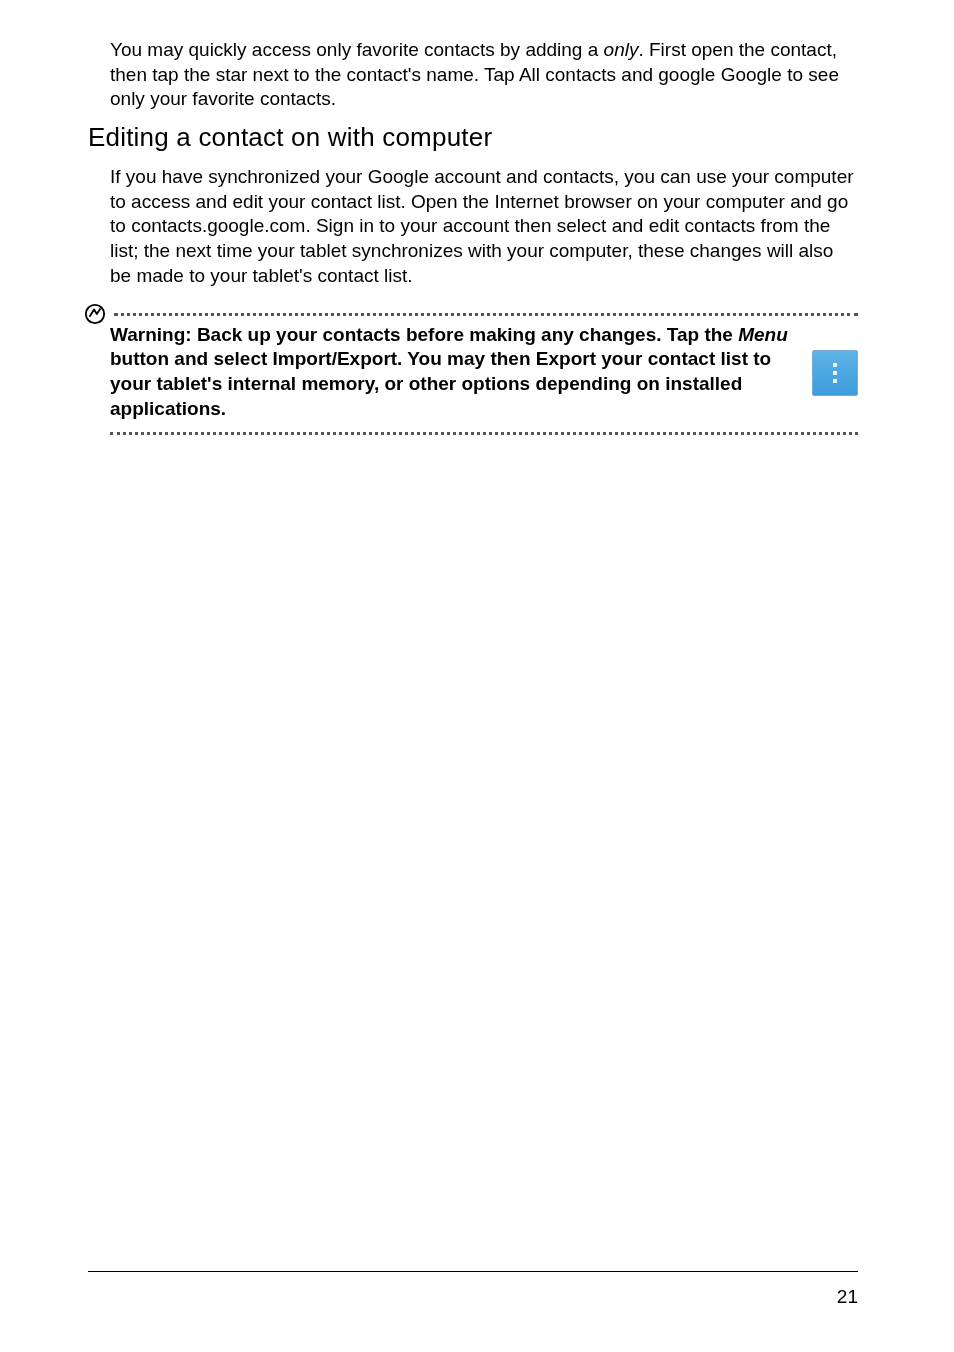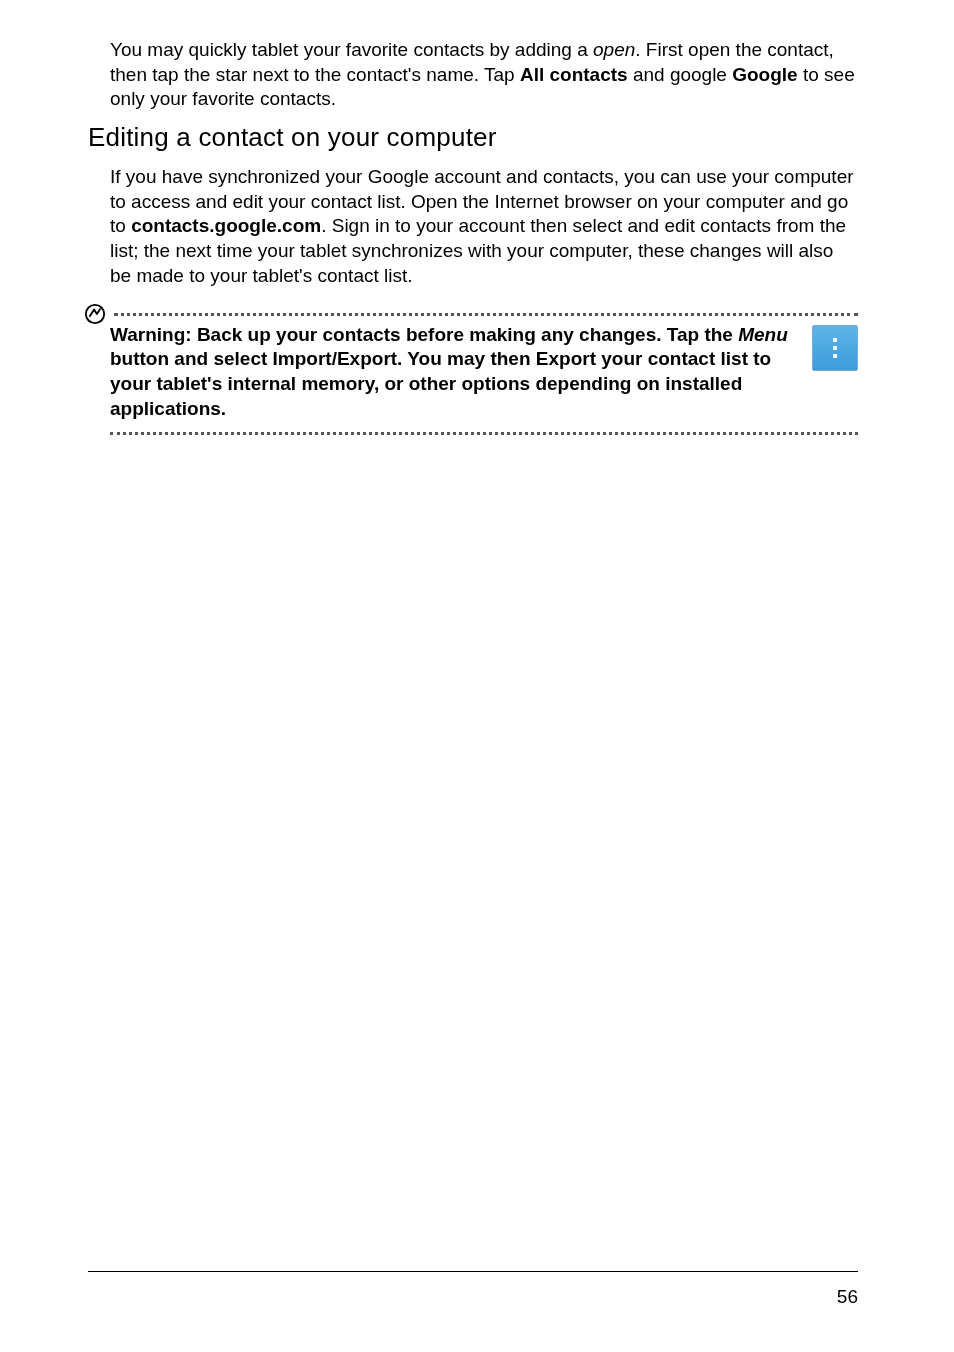--- a/index.html
+++ b/index.html
@@ -29,21 +29,21 @@
     margin-bottom: 12px;
     letter-spacing: 0.2px;
   }
   .body-text {
     font-size: 19px;
     line-height: 1.3;
     margin-left: 22px;
     margin-bottom: 6px;
   }
   .body-text .i { font-style: italic; }
-  .body-text .b { font-weight: bold; text-align: center; }
+  .body-text .b { font-weight: normal; text-align: center; }
 
   .warning-block {
     position: relative;
     margin-top: 14px;
     margin-left: 22px;
     padding-top: 20px;
     padding-bottom: 14px;
   }
   .dotted-top, .dotted-bottom {
     position: absolute;
@@ -56,21 +56,21 @@
   .dotted-bottom { bottom: 0; }
   .warn-icon {
     position: absolute;
     left: -26px;
     top: 0px;
     width: 22px;
     height: 22px;
   }
   .warn-row {
     display: flex;
-    align-items: flex-start;
+    align-items: center;
     gap: 18px;
   }
   .warn-text {
     font-size: 19px;
     font-weight: bold;
     line-height: 1.3;
     flex: 1;
   }
   .warn-text .wi { font-style: italic; }
   .menu-button {
@@ -109,24 +109,24 @@
     font-size: 19px;
   }
 </style>
 </head>
 <body>
 
 <div class="page">
 
 
   <p class="body-text">
-    <span>You may quickly tablet your favorite contacts by adding a </span><span class="i">open</span><span>. First open the contact, then tap the star next to the contact's name. Tap </span><span class="b">All contacts</span><span>  and google </span><span class="b">Google</span><span> to see only your favorite contacts.</span>
+    <span>You may quickly access only favorite contacts by adding a </span><span class="i">only</span><span>. First open the contact, then tap the star next to the contact's name. Tap </span><span class="b">All contacts</span><span>  and google </span><span class="b">Google</span><span> to see only your favorite contacts.</span>
   </p>
 
-  <h3 class="h2">Editing a contact on your computer</h3>
+  <h3 class="h2">Editing a contact on with computer</h3>
 
   <p class="body-text">
     <span>If you have synchronized your Google account and contacts, you can use your computer to access and edit your contact list. Open the Internet browser on your computer and go to </span><span class="b">contacts.google.com</span><span>. Sign in to your account then select and edit contacts from the list; the next time your tablet synchronizes with your computer, these changes will also be made to your tablet's contact list.</span>
   </p>
 
   <div class="warning-block">
     <div class="dotted-top"></div>
     <div class="warn-icon">
       <svg viewBox="0 0 24 24" width="22" height="22">
         <circle cx="12" cy="12" r="10" fill="none" stroke="#000" stroke-width="2"></circle>
@@ -142,14 +142,14 @@
           <span></span>
             <span></span>
             <span></span>
         </div>
       </div>
     </div>
     <div class="dotted-bottom"></div>
   </div>
 
   <div class="footer-rule"></div>
-  <div class="page-num">56</div>
+  <div class="page-num">21</div>
 </div>
 
 </body></html>

